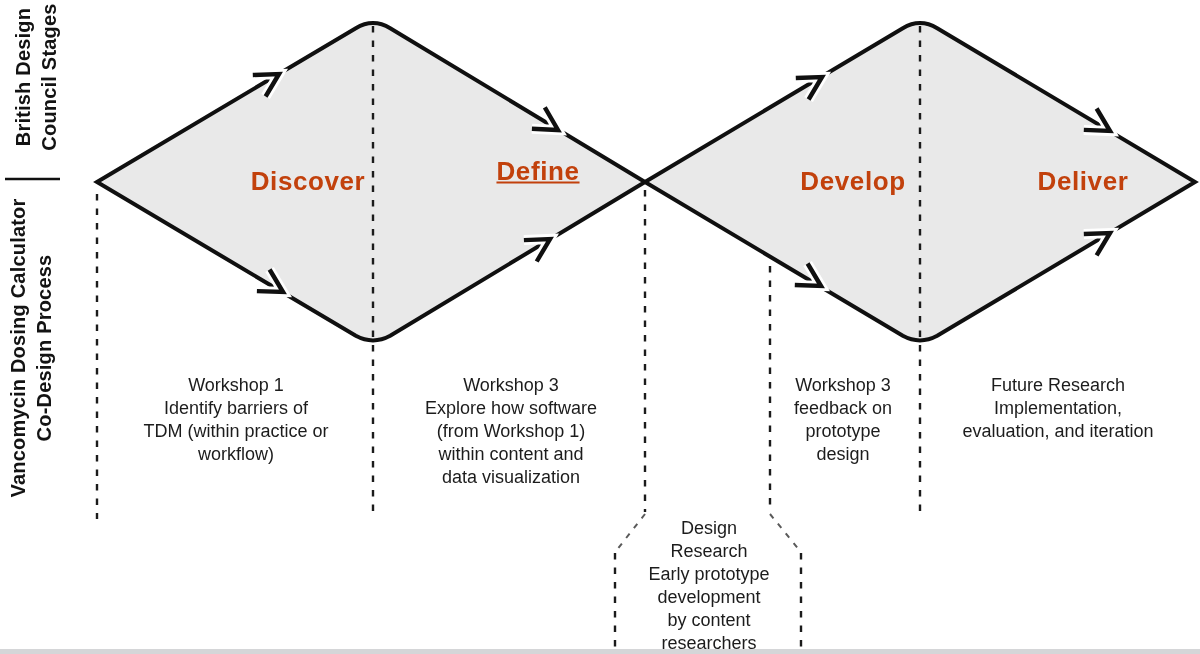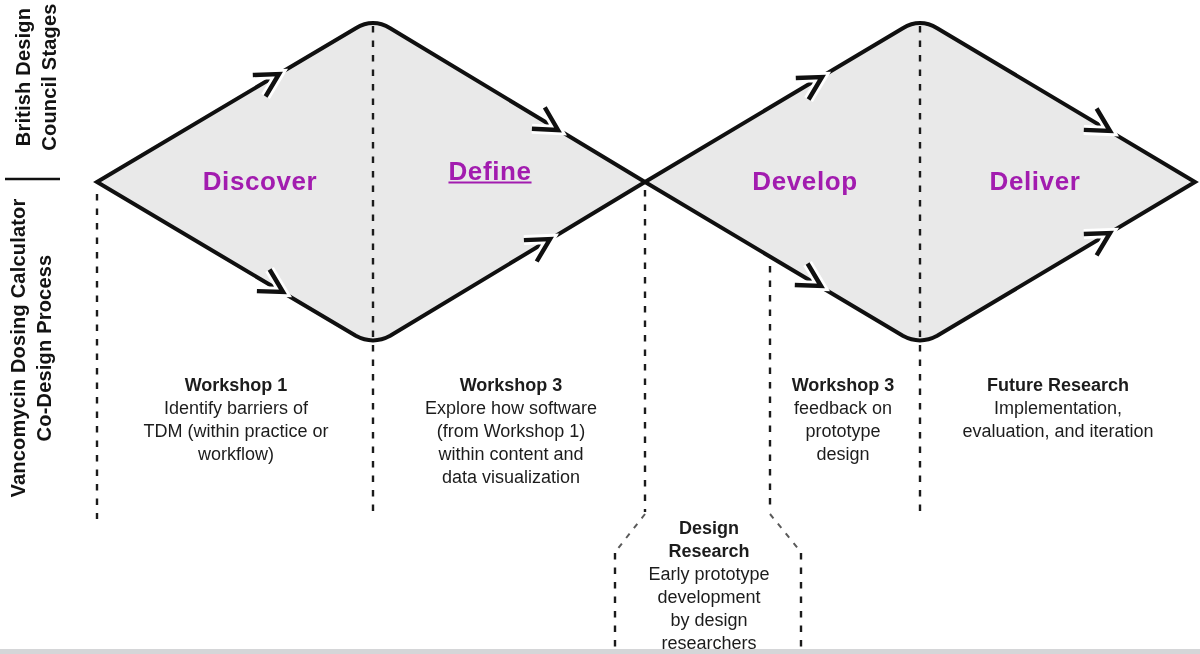--- a/index.html
+++ b/index.html
@@ -14,27 +14,27 @@
   .halo{fill:none;stroke:#ffffff;stroke-width:10;stroke-linejoin:miter;}
   .arrow{fill:none;stroke:#101010;stroke-width:4.4;stroke-linejoin:miter;}
   .sep{stroke:#101010;stroke-width:2.6;}
 
   .rot-label{
     position:absolute;text-align:center;font-weight:bold;font-size:20px;line-height:26px;
     letter-spacing:0.2px;transform:rotate(-90deg);white-space:nowrap;color:#131313;
   }
   .stage-label{
     position:absolute;transform:translate(-50%,-50%);font-weight:bold;font-size:26px;
-    letter-spacing:0.6px;color:#a21caf;white-space:nowrap;
+    letter-spacing:0.6px;color:#c2410c;white-space:nowrap;margin-left:48px;
   }
   .note{
     position:absolute;transform:translateX(-50%);text-align:center;
     font-size:18px;line-height:23px;color:#1c1c1c;
   }
-  .note .t{font-weight:bold;}
+  .note .t{font-weight:normal;}
   .bottom-strip{position:absolute;left:0;top:649;width:1200px;height:5px;background:#d5d6d8;}
 </style>
 </head>
 <body>
 
 <div id="stage">
 
   <svg id="linework" width="1200" height="654" viewBox="0 0 1200 654">
 
     <path class="diamond" d="M 97 182 L 355.8 28.2 Q 373 18 390.2 28.2 L 645 182 L 390.2 335.8 Q 373 345 355.8 335.8 Z"></path>
@@ -124,18 +124,18 @@
     <div class="t">Future Research</div>
     <div>Implementation,</div>
     <div>evaluation, and iteration</div>
   </div>
 
   <div class="note" style="left:709px;top:517px;width:200px;">
     <div class="t">Design</div>
     <div class="t">Research</div>
     <div>Early prototype</div>
     <div>development</div>
-    <div>by design</div>
+    <div>by content</div>
     <div>researchers</div>
   </div>
 
   <div class="bottom-strip" style="top:649px;"></div>
 </div>
 
 </body></html>

